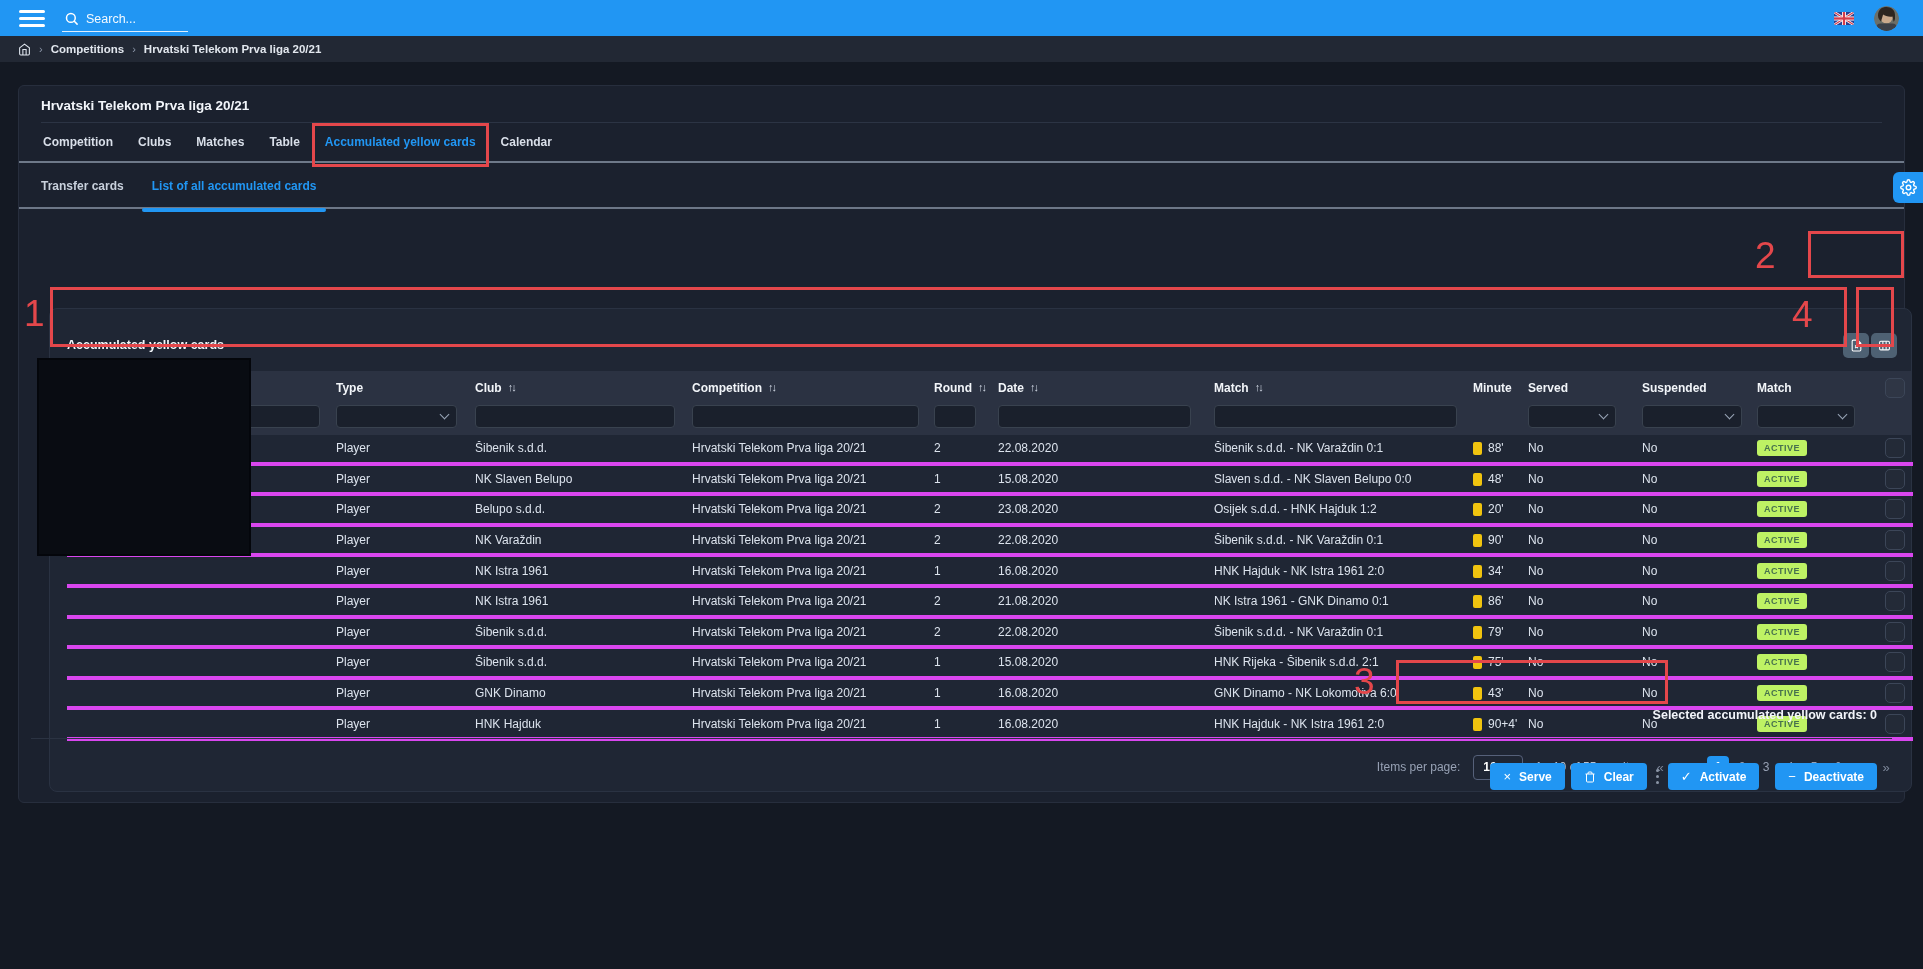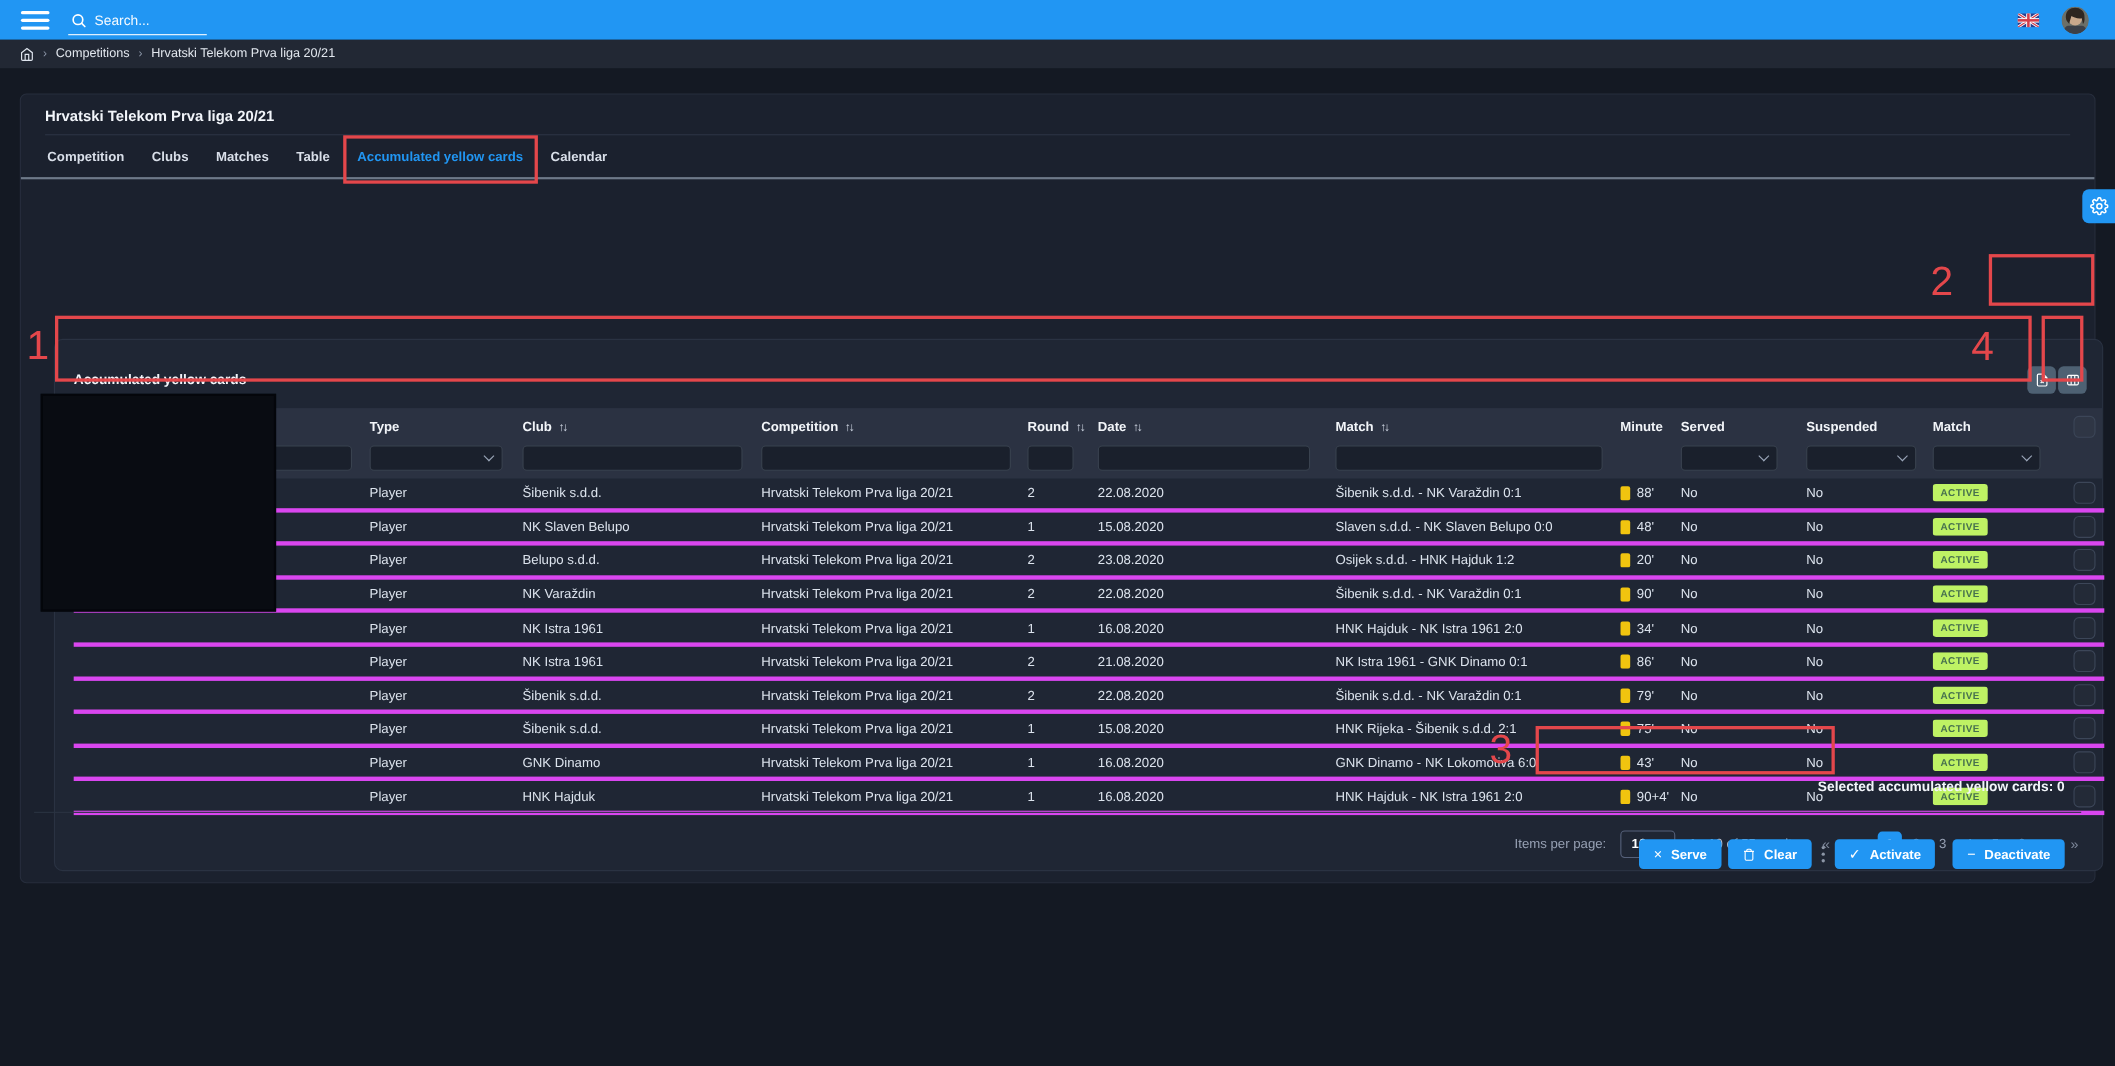--- a/index.html
+++ b/index.html
@@ -13,21 +13,21 @@
   .search { margin-left:17px; width:126px; display:flex; gap:7px; border-bottom:1px solid rgba(255,255,255,.85); padding:3px 2px 5px 2px; margin-top:4px; }
   .search input { background:transparent; border:none; outline:none; color:#fff; font-size:12.5px; width:90px; font-family:"Liberation Sans",sans-serif; }
   .search input::placeholder { color:rgba(255,255,255,.95); }
   .top-right { margin-left:auto; margin-right:24px; display:flex; align-items:center; gap:20px; }
   .flag { width:20px; height:13px; border-radius:2px; overflow:hidden; cursor:pointer; }
   .avatar { width:25px; height:25px; border-radius:50%; overflow:hidden; cursor:pointer; }
 
   
   .breadcrumb { position:absolute; left:0; top:36px; width:1923px; height:26px; background:#222834; display:flex; align-items:center; padding-left:18px; gap:8px; font-size:11.5px; }
   .breadcrumb .sep { color:#8d97a9; font-size:11px; }
-  .breadcrumb .crumb { color:#e2e7ee; cursor:pointer; }
+  .breadcrumb .crumb { color:#e2e7ee; cursor:pointer;font-weight:bold; }
 
   
   .card { position:absolute; left:18px; top:85px; width:1887px; height:718px; background:#1b212e; border:1px solid #272e3d; border-radius:6px; }
   .page-title { position:absolute; left:22px; top:12px; font-size:13.5px; font-weight:bold; color:#f2f5fa; }
   .title-divider { position:absolute; left:22px; right:22px; top:36px; border-bottom:1px solid #2c3444; }
 
   .tabs { position:absolute; left:0; top:37px; right:0; height:40px; display:flex; align-items:center; padding-left:22px; border-bottom:2px solid #6e7989; }
   .tab { font-size:12px; font-weight:bold; color:#d9dfe9; margin-right:21px; cursor:pointer; position:relative; padding:3px 2px; }
   .tab.active { color:#2196f3; }
   .tab-annotation { position:absolute; left:-11px; right:-11px; top:-9px; bottom:-15px; border:3px solid #e4474b; pointer-events:none; }
@@ -41,21 +41,21 @@
 
   
   .panel { position:absolute; left:30px; top:222px; width:1863px; height:484px; background:#1f2634; border:1px solid #2a3242; border-radius:8px; }
   .panel-title { position:absolute; left:17px; top:29px; font-size:12.5px; font-weight:bold; color:#f2f5fa; }
   .exports { position:absolute; top:24px; right:14px; display:flex; gap:2px; }
   .export-btn { width:26px; height:25px; background:#4e6173; border-radius:5px; display:flex; align-items:center; justify-content:center; cursor:pointer; }
 
   .thead { position:absolute; left:0; right:0; top:62px; height:64px; background:#2b3242; }
   .grid { display:grid; grid-template-columns:51px 218px 139px 217px 242px 64px 216px 259px 55px 114px 115px 120px 36px; align-items:center; margin-left:17px; width:1846px; }
   .hlabels { height:30px; padding-top:4px; }
-  .hcell { display:flex; align-items:flex-end; gap:6px; font-size:12px; font-weight:bold; color:#f2f5f9; white-space:nowrap; overflow:hidden; }
+  .hcell { display:flex; align-items:flex-start; gap:6px; font-size:12px; font-weight:bold; color:#f2f5f9; white-space:nowrap; overflow:hidden; }
   .sort { font-size:11px; letter-spacing:-2px; color:#cfd6e2; cursor:pointer; }
   .hfilters { height:30px; }
   .filter-input, .filter-select { height:23px; background:#1a202c; border:1px solid #39424f; border-radius:4px; color:#dfe5ee; font-size:12px; padding:0 6px; outline:none; font-family:"Liberation Sans",sans-serif; }
   .filter-select { display:flex; align-items:center; justify-content:flex-end; padding-right:8px; cursor:pointer; }
   .chev { width:7px; height:7px; border-right:1.7px solid #9aa5b8; border-bottom:1.7px solid #9aa5b8; transform:rotate(45deg); margin-top:-4px; }
 
   .tbody { position:absolute; left:0; right:0; top:126px; }
   .row { height:30.6px; border-bottom:4px solid #d946ef; font-size:12px; color:#dce3ed; }
   .cell { white-space:nowrap; overflow:hidden; padding-right:8px; }
   .minute-cell { display:flex; align-items:flex-end; gap:6px; }
@@ -169,20 +169,24 @@
     <div class="tab">Clubs</div>
     <div class="tab">Matches</div>
     <div class="tab">Table</div>
     <div class="tab active">
       <span>Accumulated yellow cards</span>
       <div class="tab-annotation"></div>
     </div>
     <div class="tab">Calendar</div>
   </div>
 
+  <div class="subtabs">
+    <div class="subtab">Transfer cards</div>
+    <div class="subtab active">List of all accumulated cards</div>
+  </div>
 
   <div class="panel">
     <div class="panel-title">Accumulated yellow cards</div>
 
     <div class="exports">
       <div class="export-btn">
         <span>
           <svg width="13" height="13" viewBox="0 0 24 24" fill="none" stroke="#fff" stroke-width="2">
               <path d="M14 2H6a2 2 0 0 0-2 2v16a2 2 0 0 0 2 2h12a2 2 0 0 0 2-2V8z"></path>
               <polyline points="14 2 14 8 20 8"></polyline>

